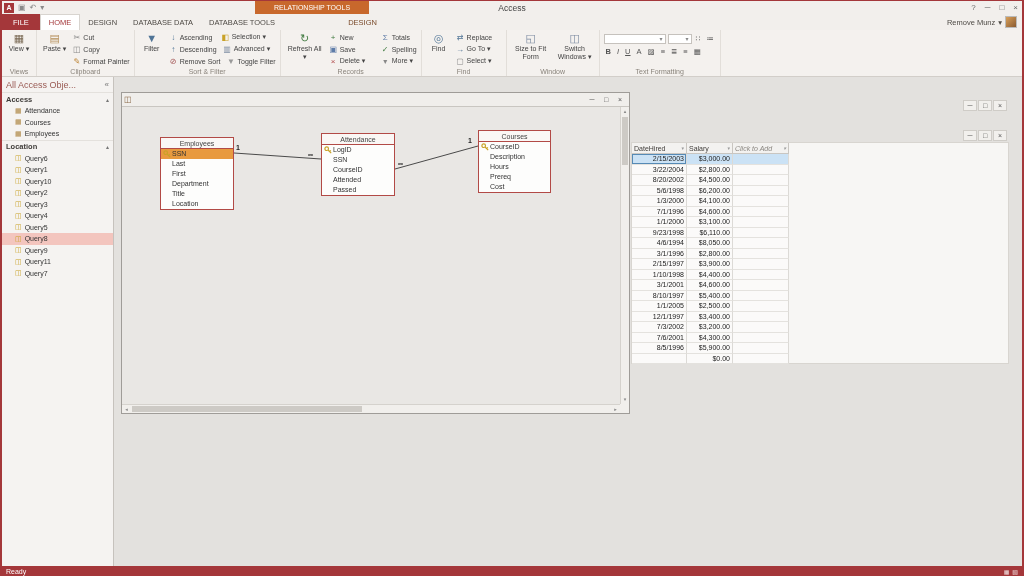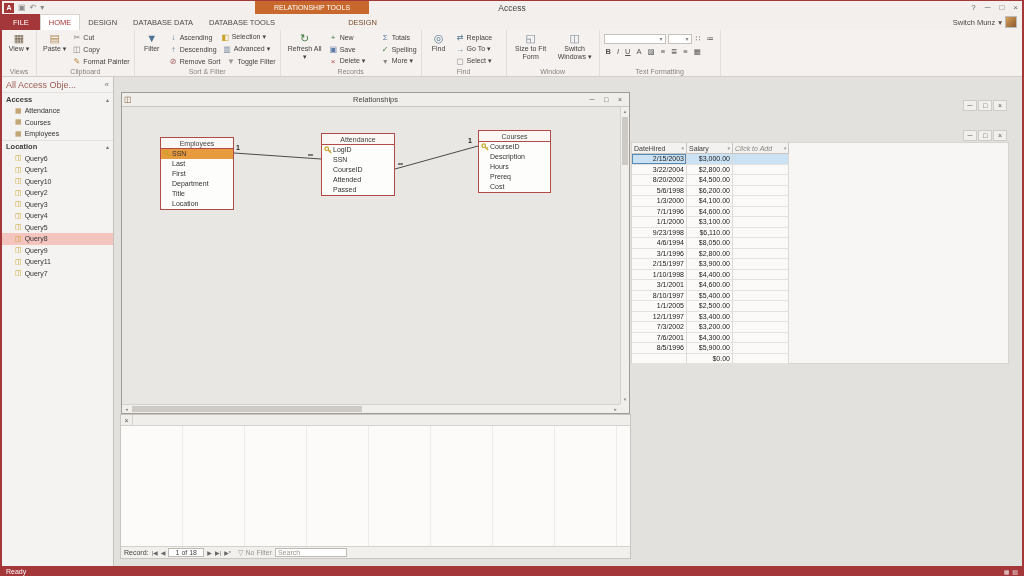--- a/index.html
+++ b/index.html
@@ -146,21 +146,21 @@
   </div>
 
   <div class="tabrow">
     <div class="tab file">FILE</div>
     <div class="tab active">HOME</div>
     <div class="tab">DESIGN</div>
     <div class="tab">DATABASE DATA</div>
     <div class="tab">DATABASE TOOLS</div>
     <div class="tab design">DESIGN</div>
     <div class="account">
-      <span>Switch Munz</span>
+      <span>Remove Munz</span>
       <span>▾</span>
       <span class="avatar"></span>
     </div>
   </div>
 
   <div class="ribbon" id="ribbon-groups">
       <div class="rib-group">
         <div class="rib-body">
           <div class="rib-big">
             <span class="ic" style="color: rgb(122, 106, 85);">▦</span>
@@ -423,21 +423,20 @@
           <span>Query7</span>
         </div>
       </div>
   </div>
 
   <div class="main">
 
     <div class="relwin">
       <div class="relwin-tb">
         <span class="wic">◫</span>
-        <span class="relwin-title">Relationships</span>
         <span class="relwin-ctrls">
           <span>─</span>
           <span>□</span>
           <span>×</span>
         </span>
       </div>
       <div class="relcontent">
         <svg class="rel-svg" width="498" height="298">
           <line x1="112" y1="46" x2="199" y2="52" stroke="#4A4A4A" stroke-width="1"></line>
           <line x1="273" y1="62" x2="356" y2="39" stroke="#4A4A4A" stroke-width="1"></line>
@@ -620,40 +619,20 @@
             <div class="ds-row">
               <div class="ds-c" style="width: 55px;"></div>
               <div class="ds-c" style="width: 46px;">$0.00</div>
               <div class="ds-c" style="width: 56px;"></div>
             </div>
           </div>
       </div>
       <div class="ds-fill"></div>
     </div>
 
-    <div class="bp">
-      <div class="bp-top">
-        <span class="bp-x">×</span>
-      </div>
-      <div class="bp-body"></div>
-      <div class="bp-nav">
-        <span>Record:</span>
-        <span class="btn">|◀</span>
-        <span class="btn">◀</span>
-        <span class="bp-pos">1 of 18</span>
-        <span class="btn">▶</span>
-        <span class="btn">▶|</span>
-        <span class="btn">▶*</span>
-        <span class="bp-nf">
-          <span>▽</span>
-          <span>No Filter</span>
-        </span>
-        <input class="bp-search" placeholder="Search" style="">
-      </div>
-    </div>
   </div>
 
   <div class="statusbar">
     <span>Ready</span>
     <span class="sb-ics">
       <span>▦</span>
       <span>▧</span>
     </span>
   </div>
 </div>

